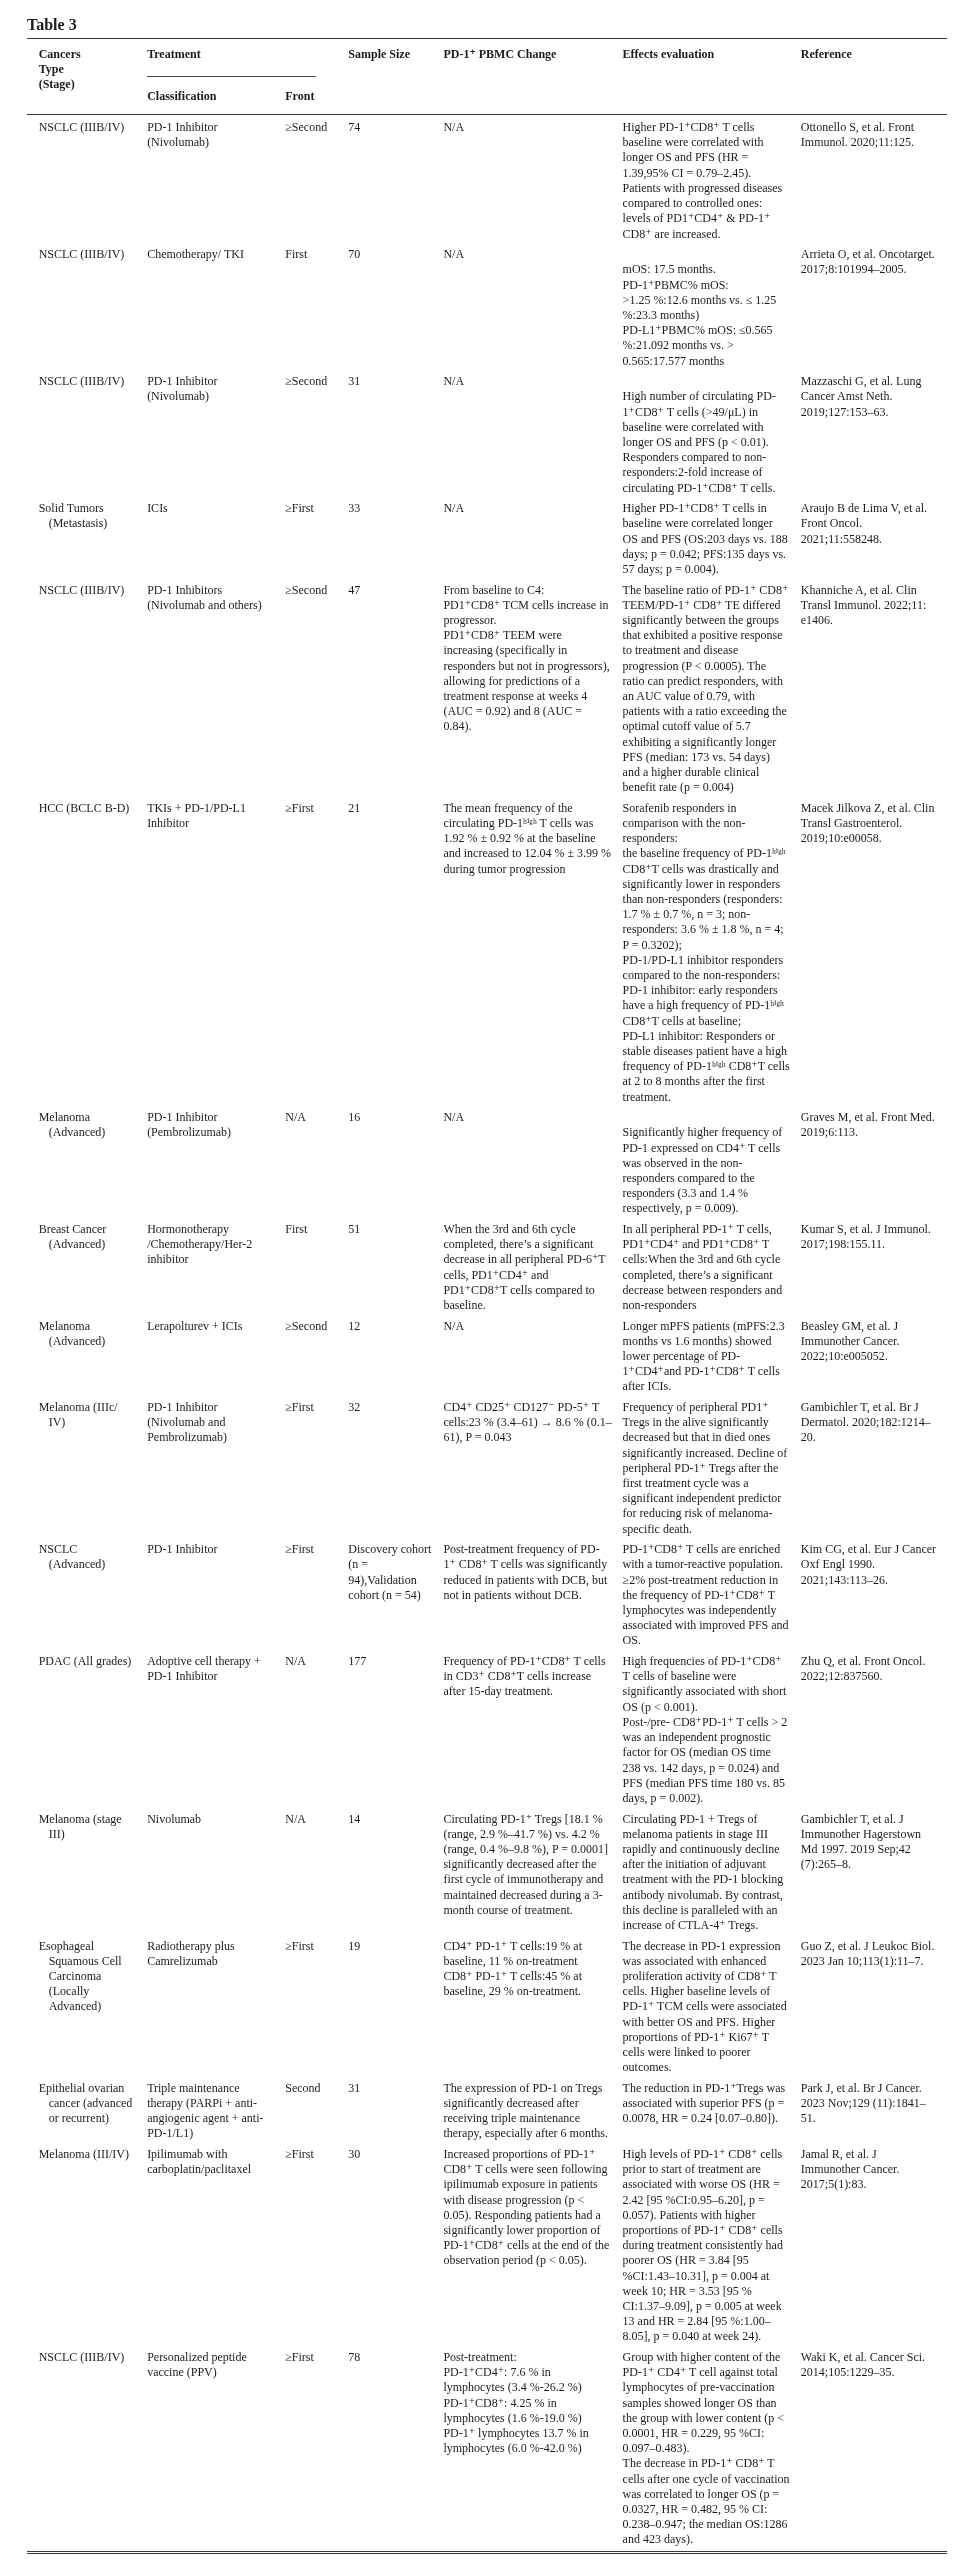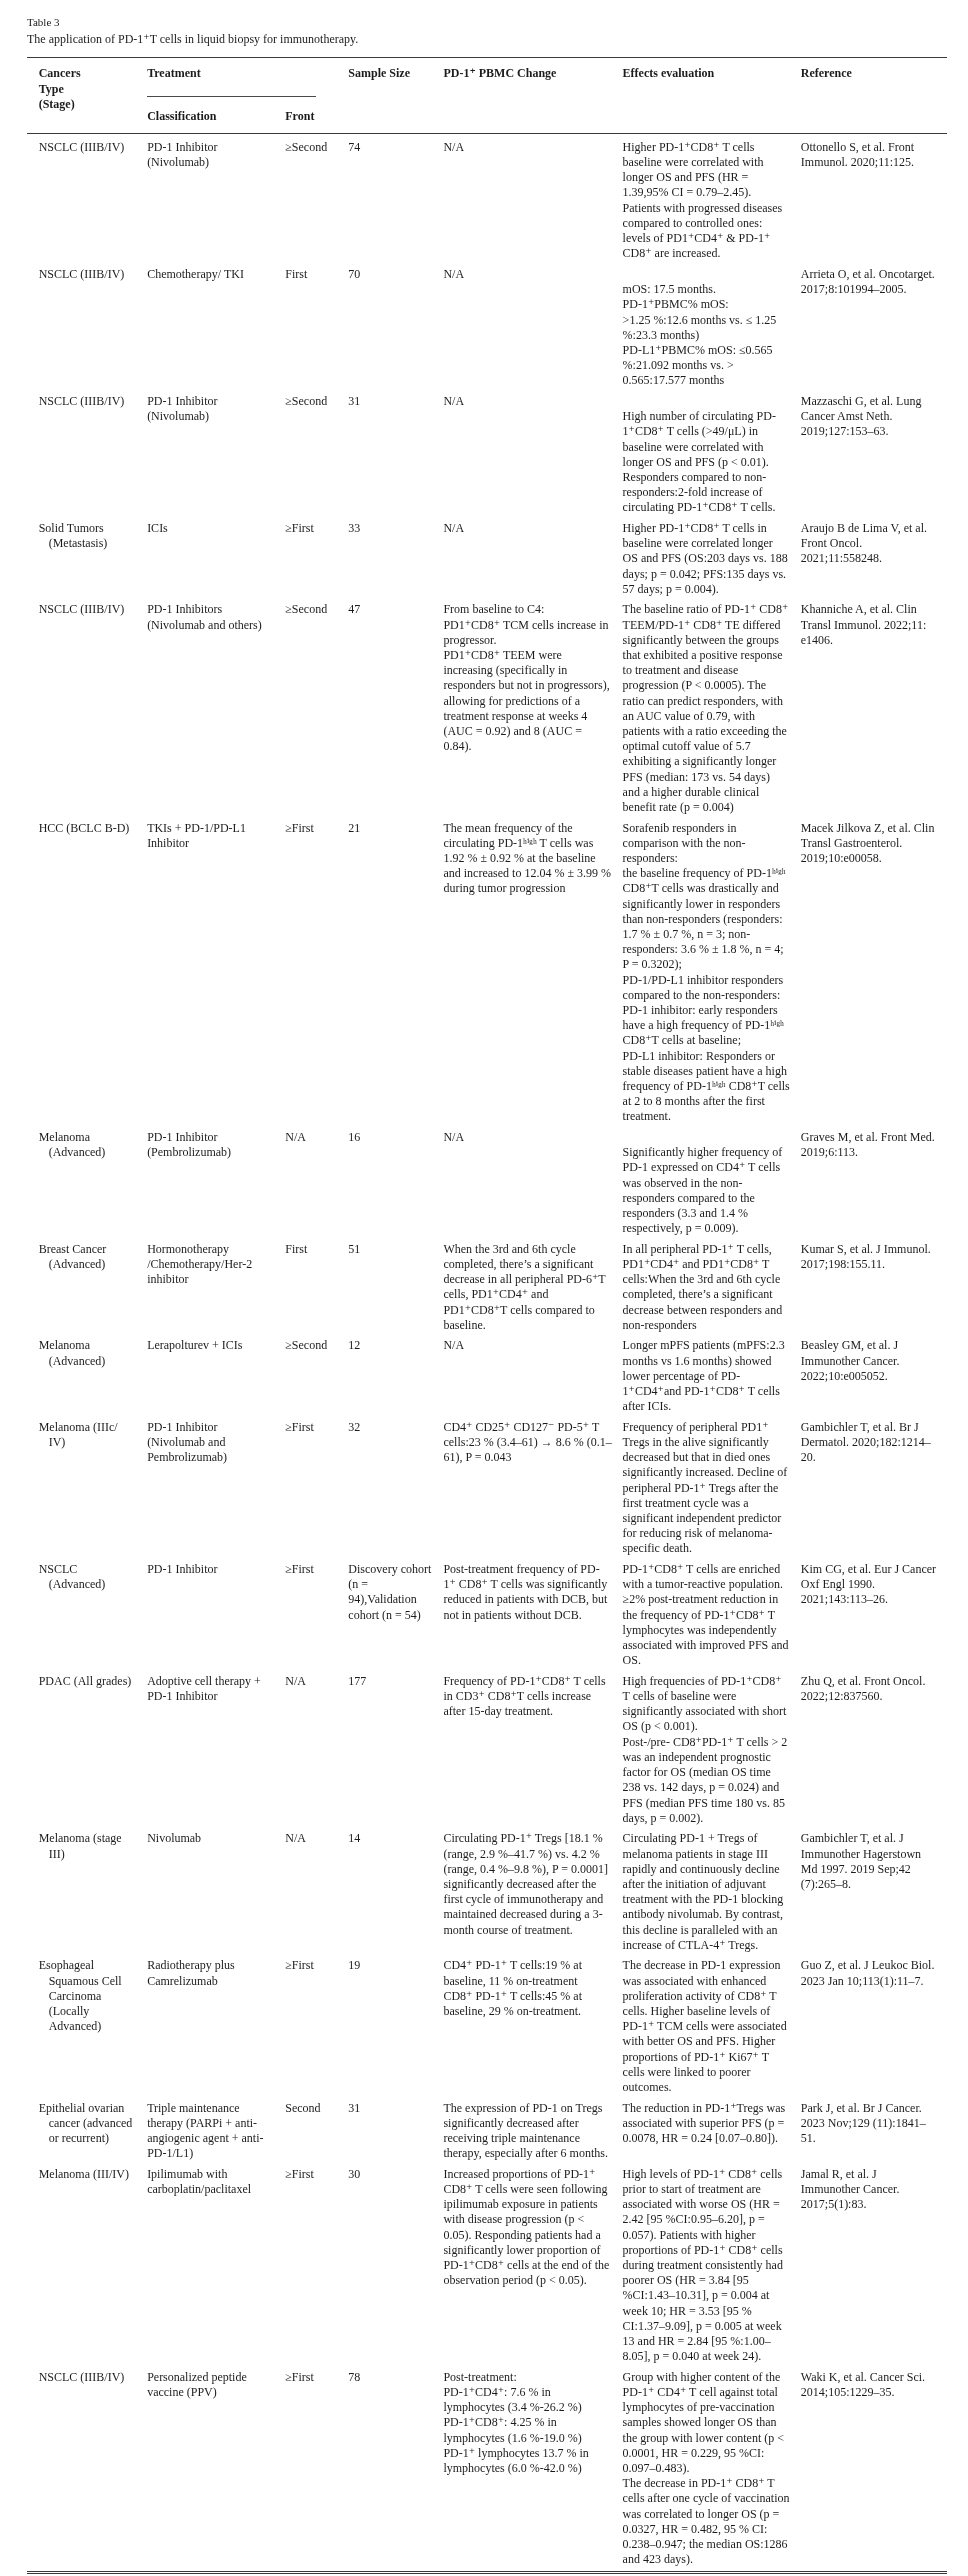--- a/index.html
+++ b/index.html
@@ -6,22 +6,22 @@
   .page {
     width: 968px;
     min-height: 2576px;
     box-sizing: border-box;
     background: #ffffff;
     padding: 14.3px 21.5px 27px 27px;
     color: #1c1c1c;
     font-family: "Liberation Serif", "DejaVu Serif", "DejaVu Sans", serif;
   }
   .table-label {
-    font-size: 11px;
-    font-weight: 400;
+    font-size: 16px;
+    font-weight: 700;
     margin: 1.8px 0 3.6px 0;
   }
   .table-caption {
     font-size: 12px;
     margin: 0 0 10.8px 0;
   }
   table.data-table {
     width: 920px;
     table-layout: fixed;
     border-collapse: collapse;
@@ -64,21 +64,20 @@
     padding-left: 10px;
     text-indent: -10px;
     white-space: pre-line;
   }
 </style>
 </head>
 <body>
 
 <div class="page">
   <div class="table-label">Table 3</div>
-  <div class="table-caption">The application of PD-1⁺T cells in liquid biopsy for immunotherapy.</div>
 
   <table class="data-table">
     <colgroup>
       <col class="col-cancer">
       <col class="col-class">
       <col class="col-line">
       <col class="col-sample">
       <col class="col-pbmc">
       <col class="col-effects">
       <col class="col-ref">

